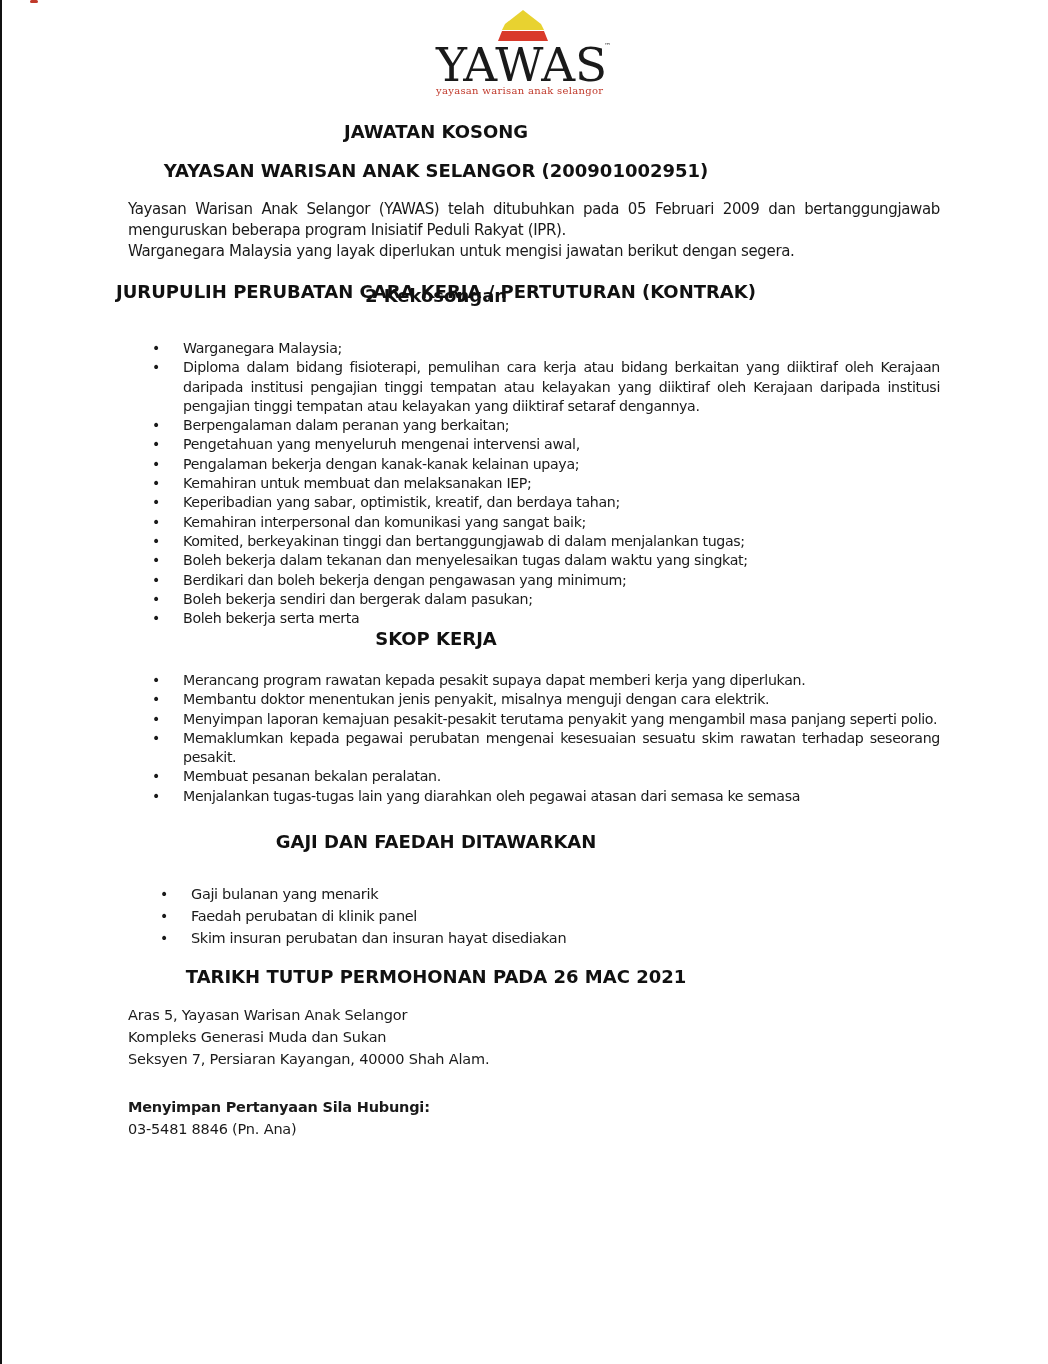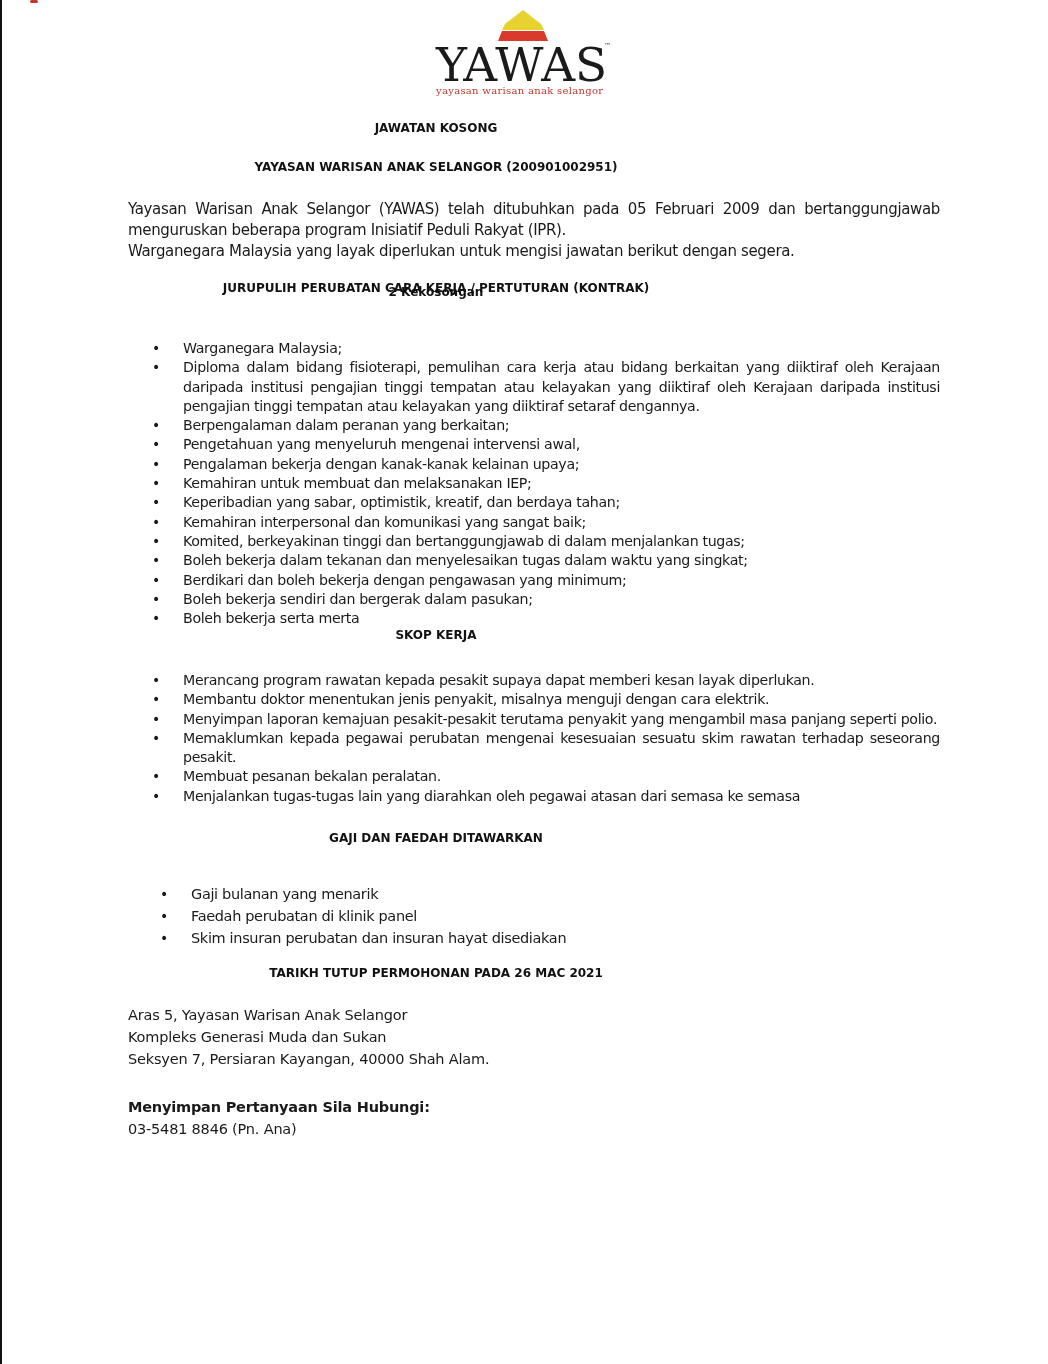--- a/index.html
+++ b/index.html
@@ -8,21 +8,21 @@
     font-family: "DejaVu Sans", sans-serif; color:#1a1a1a;
   }
   .left-border { position:absolute; left:0; top:0; width:2px; height:1364px; background:#111; }
   .corner-mark { position:absolute; left:30px; top:0; width:8px; height:3px; background:#c0392b; border-radius:2px; }
   .logo { position:absolute; left:430px; top:8px; width:190px; height:90px; }
   .logo svg { position:absolute; left:0; top:0; }
   .logo-word { position:absolute; left:6px; top:34px; font-family:"DejaVu Serif", serif; font-size:46px; letter-spacing:0px; color:#1a1a1a; line-height:1; transform:scaleX(1.02); transform-origin:left; }
   .logo-tm { position:absolute; left:174px; top:34px; font-size:7px; color:#333; }
   .logo-sub { position:absolute; left:6px; top:77px; font-family:"DejaVu Serif", serif; font-size:10px; color:#c0392b; letter-spacing:0.3px; white-space:nowrap; }
 
-  .h { position:absolute; left:0; width:872px; text-align:center; font-weight:bold; font-size:12px; color:#111; }
+  .h { position:absolute; left:0; width:872px; text-align:center; font-weight:bold; font-size:18px; color:#111; }
   .p { position:absolute; left:128px; width:812px; font-size:15px; line-height:21px; letter-spacing:-0.35px; }
   .justify { text-align:justify; text-align-last:justify; }
   ul.blist { position:absolute; margin:0; padding:0; list-style:none; font-size:14.2px; letter-spacing:-0.35px; }
   ul.blist li { position:relative; padding-left:55px; line-height:19.3px; }
   ul.blist li .dot { position:absolute; left:24px; top:0; font-size:14px; }
   ul.blist li .t { display:block; }
   .just li .t { text-align:justify; }
   .contact { position:absolute; left:128px; font-size:14.5px; line-height:22px; letter-spacing:-0.2px; }
   .contact .b { font-weight:bold; }
   a.email { color:#1a5fb4; text-decoration:underline; }
@@ -107,21 +107,21 @@
     <li>
       <span class="dot">•</span>
       <span class="t">Boleh bekerja serta merta</span>
     </li>
   </ul>
 
 <div class="h" style="top:628px;">SKOP KERJA</div>
 <ul class="blist just" id="scope-list" style="top:671px; left:128px; width:812px;">
     <li>
       <span class="dot">•</span>
-      <span class="t">Merancang program rawatan kepada pesakit supaya dapat memberi kesan layak diperlukan.</span>
+      <span class="t">Merancang program rawatan kepada pesakit supaya dapat memberi kerja yang diperlukan.</span>
     </li>
     <li>
       <span class="dot">•</span>
       <span class="t">Membantu doktor menentukan jenis penyakit, misalnya menguji dengan cara elektrik.</span>
     </li>
     <li>
       <span class="dot">•</span>
       <span class="t">Menyimpan laporan kemajuan pesakit-pesakit terutama penyakit yang mengambil masa panjang seperti polio.</span>
     </li>
     <li>

